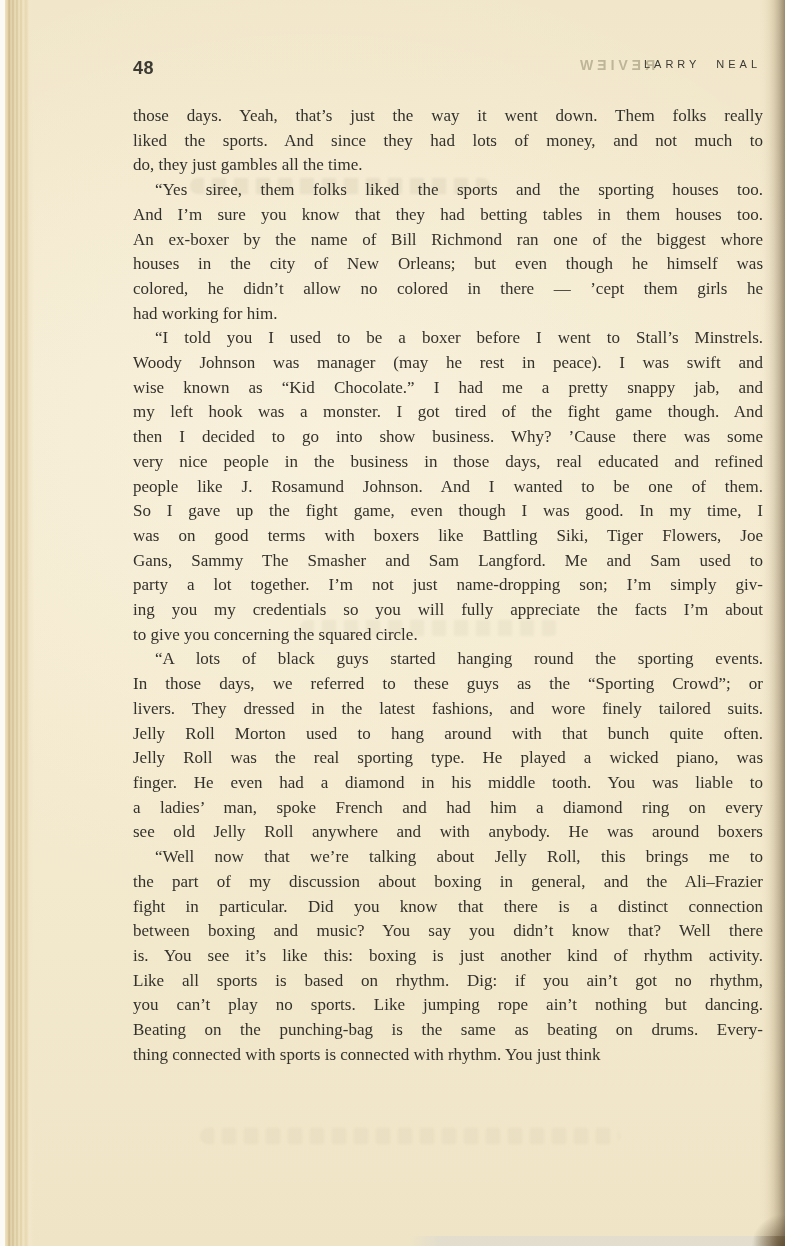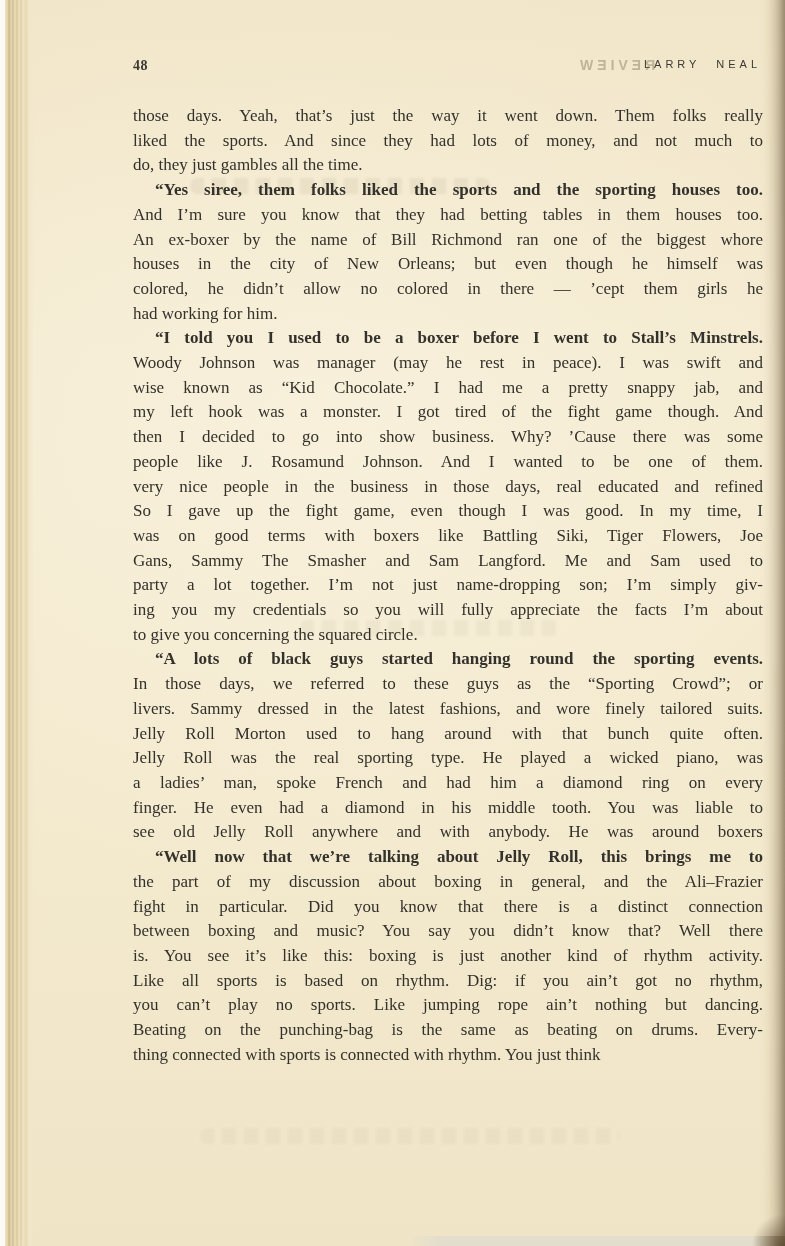--- a/index.html
+++ b/index.html
@@ -43,22 +43,22 @@
       rgba(120,100,70,0.5) 99%);
   }
   .corner-smudge {
     position: absolute; right: -6px; bottom: -8px; width: 40px; height: 40px;
     background: radial-gradient(ellipse at 80% 80%, rgba(70,52,28,0.6), rgba(0,0,0,0) 70%);
   }
   
   .header { position: absolute; top: 58px; left: 133px; width: 630px; height: 22px; }
   .page-num {
     position: absolute; left: 0; top: 0;
-    font-family: Liberation Serif, serif;
-    font-weight: bold; font-size: 14px; color: #3c3a33; letter-spacing: 0.5px;
+    font-family: Liberation Sans, sans-serif;
+    font-weight: bold; font-size: 18px; color: #3c3a33; letter-spacing: 0.5px;
   }
   .running-head {
     position: absolute; right: 2px; top: 0;
     font-family: "Liberation Sans", sans-serif;
     font-weight: normal; font-size: 11px; color: #3c3a33;
     letter-spacing: 4px; word-spacing: 9px; white-space: nowrap;
   }
   
   .ghost {
     position: absolute; top: 57px; right: 130px;
@@ -78,21 +78,21 @@
   .smudge.s1 { left: 190px; top: 178px; width: 300px; }
   .smudge.s2 { left: 300px; top: 620px; width: 260px; opacity: .7; }
   .smudge.s3 { left: 200px; top: 1128px; width: 420px; opacity: .6; }
   
   .body-text {
     position: absolute; left: 133px; top: 104px; width: 630px;
     font-size: 17px; line-height: 24.7px; color: #33312b;
   }
   .line { text-align: justify; text-align-last: justify; white-space: normal; }
   .line.last { text-align-last: left; }
-  .line.indent { text-indent: 22px; font-weight: bold; }
+  .line.indent { text-indent: 22px; }
 </style>
 </head>
 <body>
 
 <div class="scan">
   <div class="edge-left"></div>
   <div class="edge-right"></div>
   <div class="edge-bottom"></div>
   <div class="corner-smudge"></div>
 
@@ -119,37 +119,37 @@
         <div class="line">houses in the city of New Orleans; but even though he himself was</div>
         <div class="line">colored, he didn’t allow no colored in there — ’cept them girls he</div>
         <div class="line last">had working for him.</div>
       </div>
       <div class="para">
         <div class="line indent">“I told you I used to be a boxer before I went to Stall’s Minstrels.</div>
         <div class="line">Woody Johnson was manager (may he rest in peace). I was swift and</div>
         <div class="line">wise known as “Kid Chocolate.” I had me a pretty snappy jab, and</div>
         <div class="line">my left hook was a monster. I got tired of the fight game though. And</div>
         <div class="line">then I decided to go into show business. Why? ’Cause there was some</div>
+        <div class="line">very nice people in the business in those days, real educated and refined</div>
         <div class="line">people like J. Rosamund Johnson. And I wanted to be one of them.</div>
-        <div class="line">very nice people in the business in those days, real educated and refined</div>
         <div class="line">So I gave up the fight game, even though I was good. In my time, I</div>
         <div class="line">was on good terms with boxers like Battling Siki, Tiger Flowers, Joe</div>
         <div class="line">Gans, Sammy The Smasher and Sam Langford. Me and Sam used to</div>
         <div class="line">party a lot together. I’m not just name-dropping son; I’m simply giv-</div>
         <div class="line">ing you my credentials so you will fully appreciate the facts I’m about</div>
         <div class="line last">to give you concerning the squared circle.</div>
       </div>
       <div class="para">
         <div class="line indent">“A lots of black guys started hanging round the sporting events.</div>
         <div class="line">In those days, we referred to these guys as the “Sporting Crowd”; or</div>
-        <div class="line">livers. Sammy dressed in the latest fashions, and wore finely tailored suits.</div>
+        <div class="line">livers. They dressed in the latest fashions, and wore finely tailored suits.</div>
         <div class="line">Jelly Roll Morton used to hang around with that bunch quite often.</div>
         <div class="line">Jelly Roll was the real sporting type. He played a wicked piano, was</div>
+        <div class="line">finger. He even had a diamond in his middle tooth. You was liable to</div>
         <div class="line">a ladies’ man, spoke French and had him a diamond ring on every</div>
-        <div class="line">finger. He even had a diamond in his middle tooth. You was liable to</div>
         <div class="line">see old Jelly Roll anywhere and with anybody. He was around boxers</div>
       </div>
       <div class="para">
         <div class="line indent">“Well now that we’re talking about Jelly Roll, this brings me to</div>
         <div class="line">the part of my discussion about boxing in general, and the Ali–Frazier</div>
         <div class="line">fight in particular. Did you know that there is a distinct connection</div>
         <div class="line">between boxing and music? You say you didn’t know that? Well there</div>
         <div class="line">is. You see it’s like this: boxing is just another kind of rhythm activity.</div>
         <div class="line">Like all sports is based on rhythm. Dig: if you ain’t got no rhythm,</div>
         <div class="line">you can’t play no sports. Like jumping rope ain’t nothing but dancing.</div>

